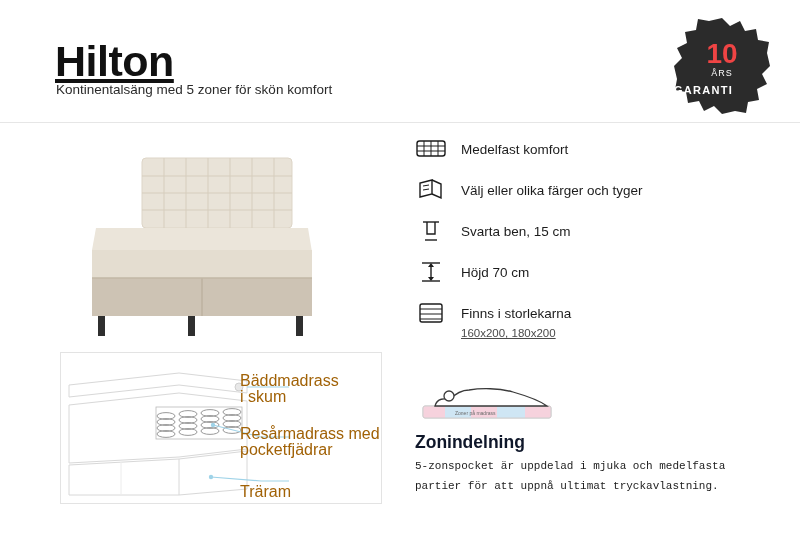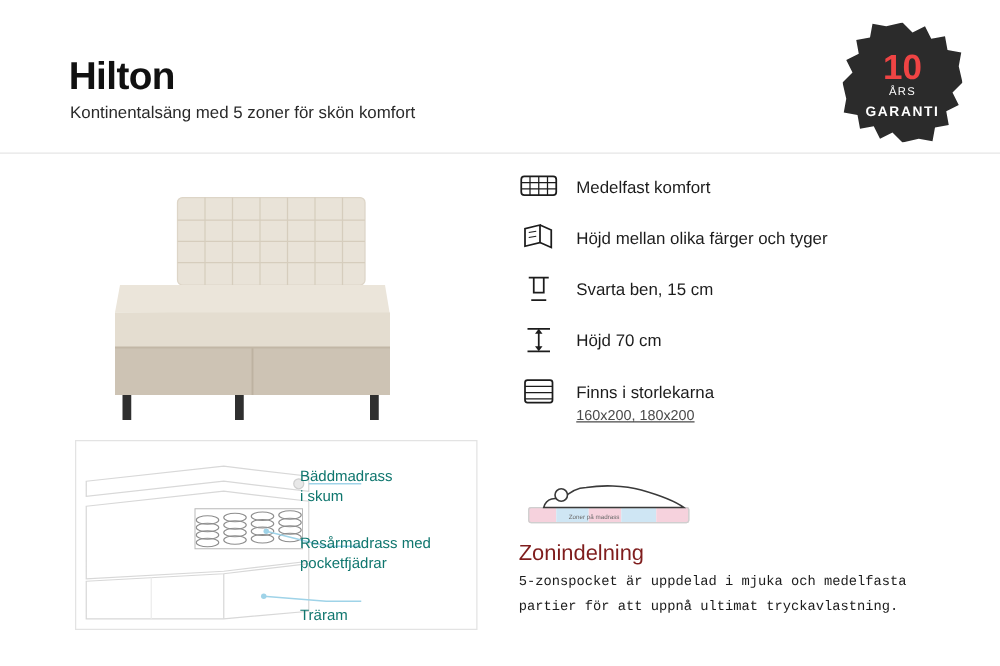--- a/index.html
+++ b/index.html
@@ -11,66 +11,67 @@
     overflow:hidden;
     position:relative;
   }
   .page{position:relative;width:800px;height:533px;background:#fff;}
 
   
   .header{position:absolute;left:0;top:0;width:800px;height:122px;background:#fff;}
   .header-divider{position:absolute;left:0;top:122px;width:800px;height:1px;background:#e6e6e6;}
   .title{
     position:absolute;left:55px;top:36px;
-    font-size:31px;line-height:50px;font-weight:bold;letter-spacing:-0.5px;
+    font-size:43px;line-height:50px;font-weight:bold;letter-spacing:-0.5px;
     color:#111;
+    text-decoration:underline;
   }
   .subtitle{
     position:absolute;left:56px;top:82px;
     font-size:13.5px;color:#2a2a2a;
   }
 
   
   .badge{position:absolute;right:30px;top:18px;width:96px;height:96px;}
   .badge svg{display:block;}
   .badge-num{
     position:absolute;left:0;top:22px;width:96px;text-align:center;
     color:#ef4444;font-size:28px;font-weight:bold;line-height:28px;
   }
   .badge-ars{
     position:absolute;left:0;top:50px;width:96px;text-align:center;
     color:#fff;font-size:9px;font-weight:normal;letter-spacing:1px;
   }
   .badge-gar{
-    position:absolute;left:0;top:66px;width:96px;text-align:center;
+    position:absolute;left:0;top:66px;width:96px;text-align:left;
     color:#fff;font-size:11px;font-weight:bold;letter-spacing:1.3px;
   }
 
   
   .bed-wrap{position:absolute;left:60px;top:140px;width:300px;height:200px;}
 
   
   .features{position:absolute;left:415px;top:138px;width:370px;}
   .feature{position:relative;min-height:30px;margin-bottom:11px;padding-left:46px;}
   .feature .ico{position:absolute;left:0;top:-2px;width:34px;height:26px;}
   .feature .txt{font-size:13.5px;color:#1c1c1c;line-height:18px;padding-top:3px;}
   .feature .sub{font-size:11.5px;color:#4a4a4a;line-height:16px;margin-top:2px;text-decoration:underline;}
 
   
   .layers{position:absolute;left:60px;top:352px;width:320px;height:150px;
           border:1px solid #e3e3e3;background:#fff;}
   .layer-labels{position:absolute;left:240px;top:368px;width:180px;}
-  .llabel{position:absolute;font-size:12px;color:#0f766e;line-height:16px;}
+  .llabel{position:absolute;font-size:16px;color:#a16207;line-height:16px;}
   .l1{top:5px;}
   .l2{top:58px;}
   .l3{top:116px;}
 
   
   .zone-img{position:absolute;left:415px;top:368px;width:150px;height:62px;}
-  .zone-title{position:absolute;left:415px;top:432px;font-size:17.5px;font-weight:normal;color:#7f1d1d;}
+  .zone-title{position:absolute;left:415px;top:432px;font-size:17.5px;font-weight:bold;color:#0f172a;}
   .zone-text{position:absolute;left:415px;top:456px;width:335px;font-size:11px;line-height:20px;color:#1c1c1c;font-family:Liberation Mono, monospace;}
 </style>
 </head>
 <body>
 
 <div class="page">
 
   <div class="header">
     <div class="title">Hilton</div>
     <div class="subtitle">Kontinentalsäng med 5 zoner för skön komfort</div>
@@ -135,21 +136,21 @@
 
     <div class="feature">
       <span class="ico">
         <svg width="34" height="26" viewBox="0 0 34 26">
           <path d="M5 20 L5 6 L17 3 L17 17 Z" fill="none" stroke="#1c1c1c" stroke-width="1.4"></path>
           <path d="M17 3 L26 7 L26 21 L17 17" fill="none" stroke="#1c1c1c" stroke-width="1.4"></path>
           <line x1="8" y1="9" x2="14" y2="8" stroke="#1c1c1c" stroke-width="1"></line>
           <line x1="8" y1="13" x2="14" y2="12" stroke="#1c1c1c" stroke-width="1"></line>
         </svg>
       </span>
-      <div class="txt">Höjd mellan olika färger och tyger</div>
+      <div class="txt">Välj eller olika färger och tyger</div>
     </div>
 
 
     <div class="feature">
       <span class="ico">
         <svg width="34" height="26" viewBox="0 0 34 26">
           <line x1="8" y1="4" x2="24" y2="4" stroke="#1c1c1c" stroke-width="1.4"></line>
           <path d="M12 4 L12 16 L20 16 L20 4" fill="none" stroke="#1c1c1c" stroke-width="1.4"></path>
           <line x1="10" y1="22" x2="22" y2="22" stroke="#1c1c1c" stroke-width="1.4"></line>
         </svg>

